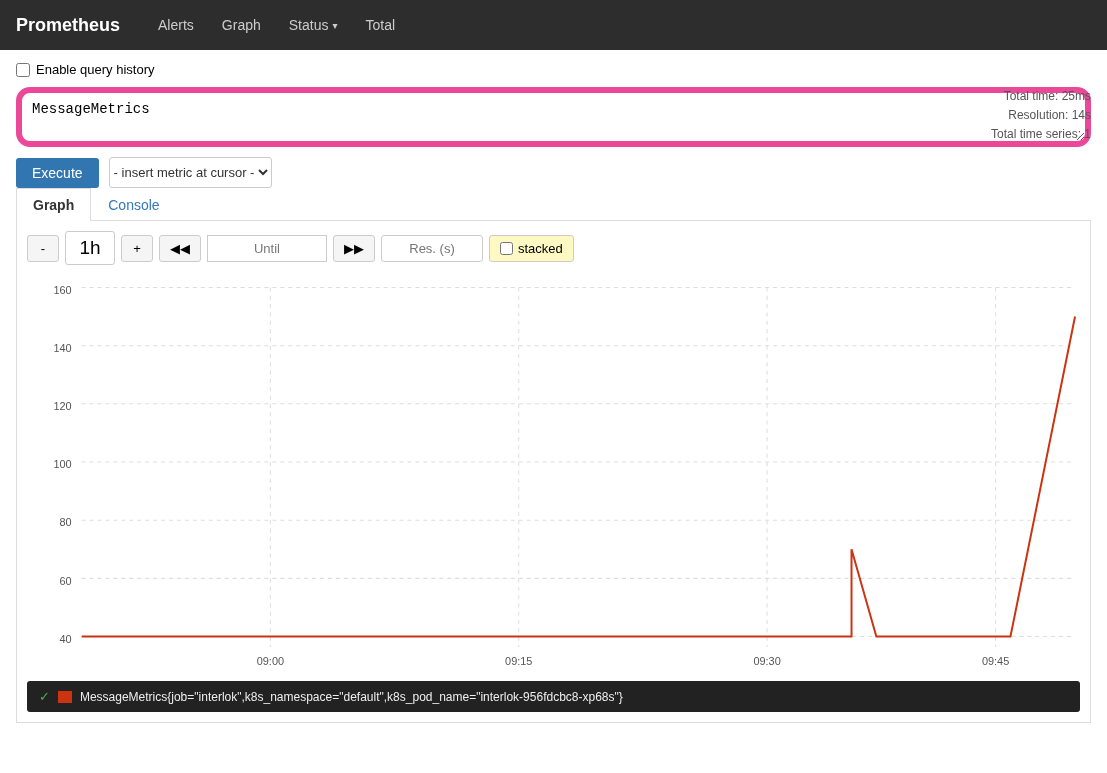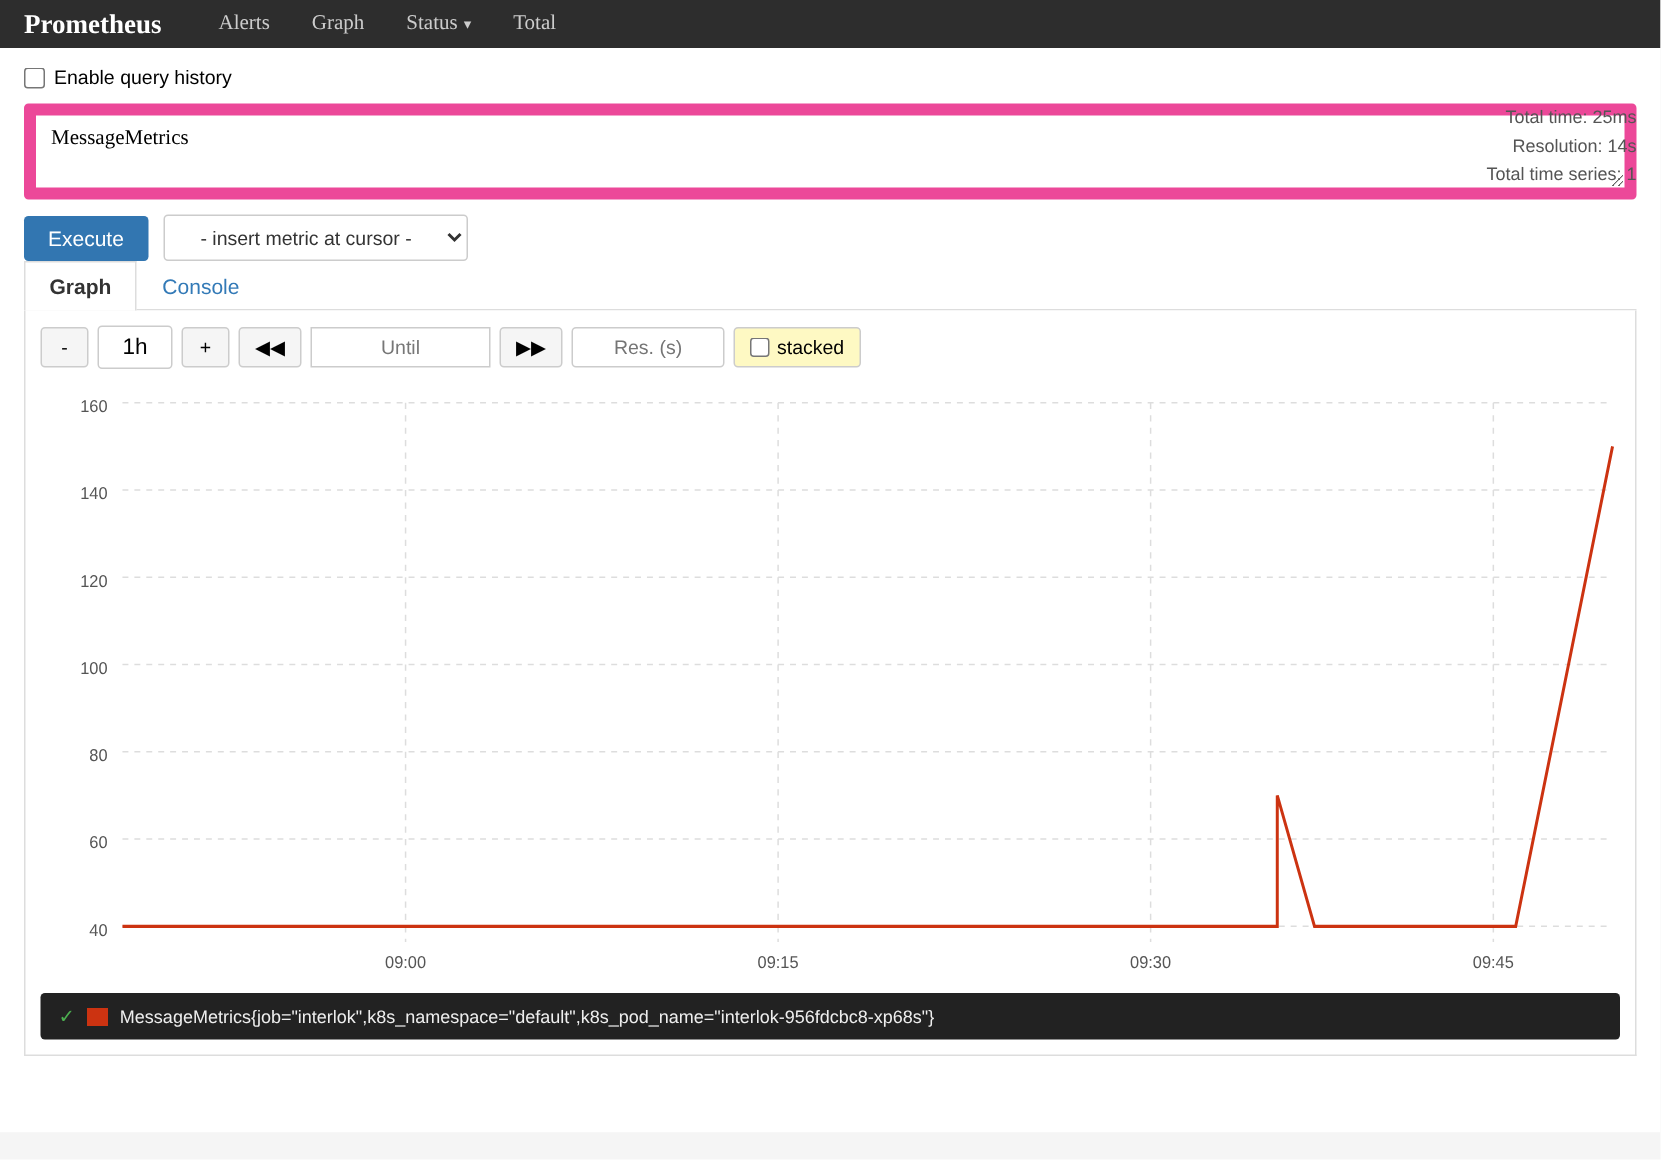--- a/index.html
+++ b/index.html
@@ -4,23 +4,22 @@
   <style>
     * { box-sizing: border-box; margin: 0; padding: 0; }
     body { font-family: Arial, sans-serif; font-size: 13px; background: #f5f5f5; }
 
     
     .navbar {
       background: #2d2d2d;
       display: flex;
       align-items: center;
       padding: 0 16px;
-      height: 32px;
+      height: 50px;
       color: #fff;
-      font-family: Liberation Serif, serif;
     }
     .navbar-brand {
       font-size: 18px;
       font-weight: bold;
       color: #fff;
       margin-right: 24px;
     }
     .nav-links { display: flex; gap: 0; }
     .nav-link {
       color: #ccc;
@@ -48,28 +47,28 @@
     
     .query-area {
       display: flex;
       align-items: flex-start;
       gap: 0;
       margin-bottom: 10px;
       position: relative;
     }
     .query-textarea {
       flex: 1;
-      border: 8px solid #ec4899;
-      border-radius: 3px;
+      border: 6px solid #ec4899;
+      border-radius: 14px;
       padding: 8px 10px;
       font-size: 14px;
       resize: vertical;
       min-height: 52px;
       outline: none;
-      font-family: Liberation Serif, serif;
+      font-family: Liberation Mono, monospace;
     }
     .info-panel {
       position: absolute;
       right: 0;
       top: 0;
       text-align: right;
       font-size: 12px;
       color: #555;
       line-height: 1.6;
     }
@@ -85,21 +84,21 @@
       color: #fff;
       border: none;
       padding: 7px 16px;
       font-size: 14px;
       border-radius: 3px;
       cursor: pointer;
     }
     .insert-metric-select {
       border: 1px solid #ccc;
       border-radius: 3px;
-      padding: 6px 20px;
+      padding: 6px 0;
       font-size: 13px;
       color: #333;
       background: #fff;
       cursor: pointer;
     }
 
     
     .tabs {
       display: flex;
       border-bottom: 1px solid #ddd;
@@ -144,21 +143,21 @@
       padding: 5px 10px;
       cursor: pointer;
       font-size: 13px;
       min-width: 32px;
       text-align: center;
     }
     .range-input {
       border: 1px solid #ccc;
       border-radius: 3px;
       padding: 5px 8px;
-      font-size: 15px;
+      font-size: 19px;
       width: 50px;
       text-align: center;
     }
     .until-input {
       border: 1px solid #ccc;
       border-radius: 0;
       padding: 5px 8px;
       font-size: 13px;
       width: 120px;
       text-align: center;

